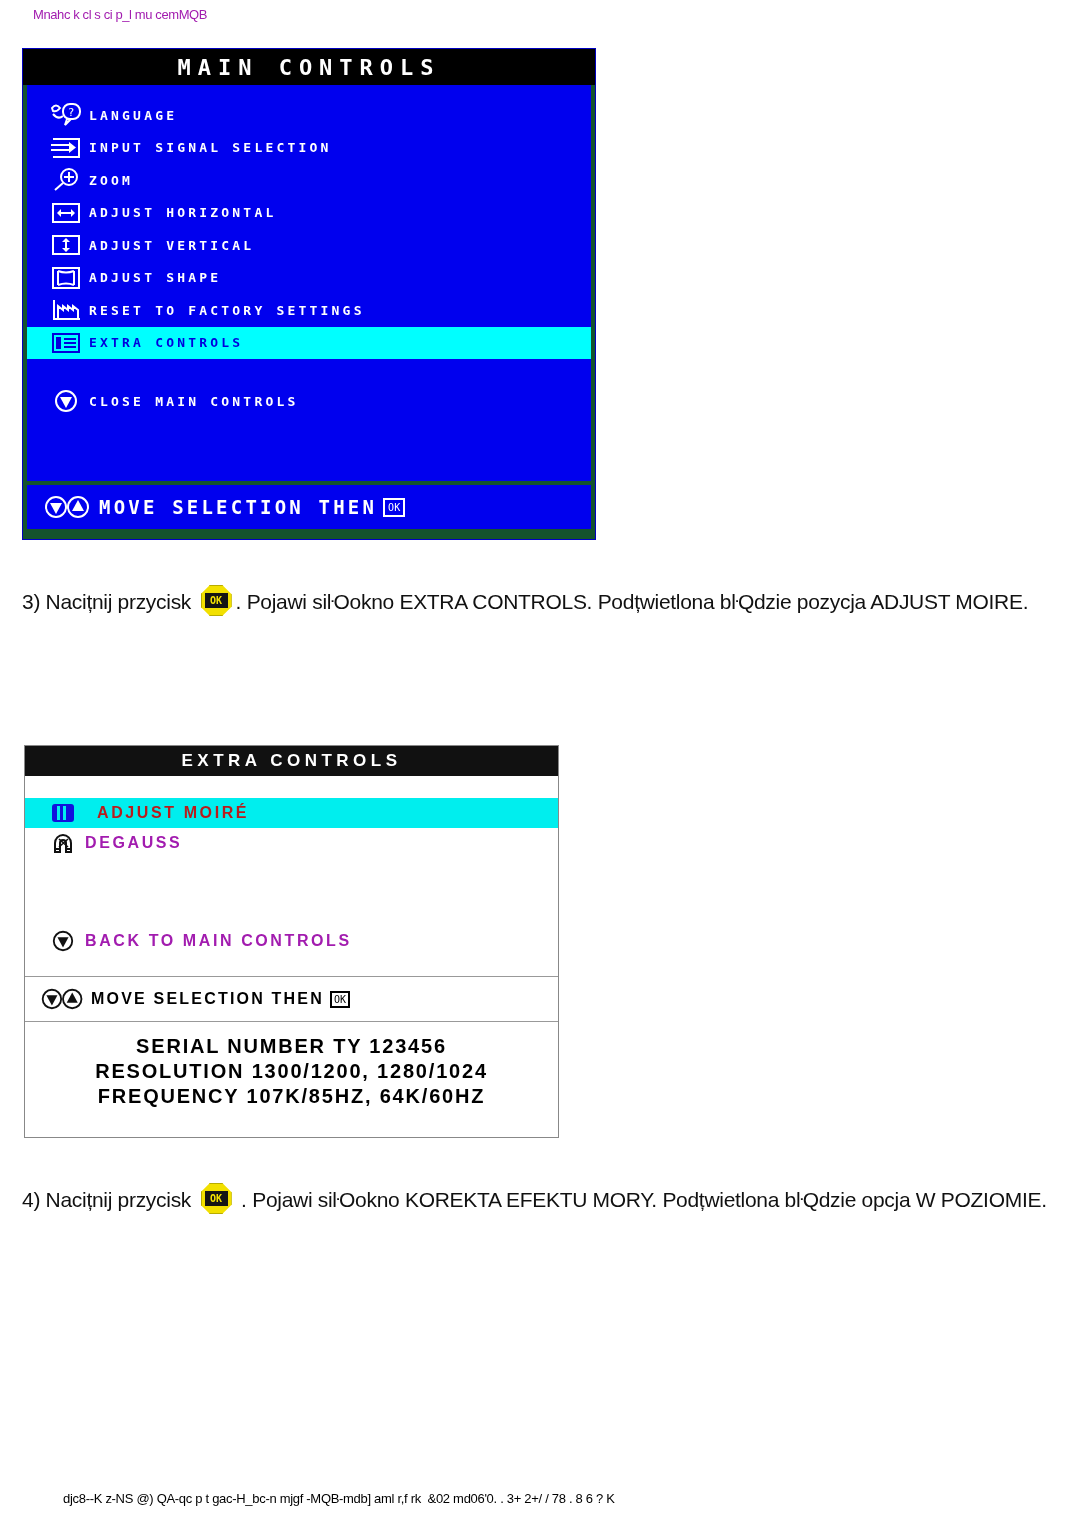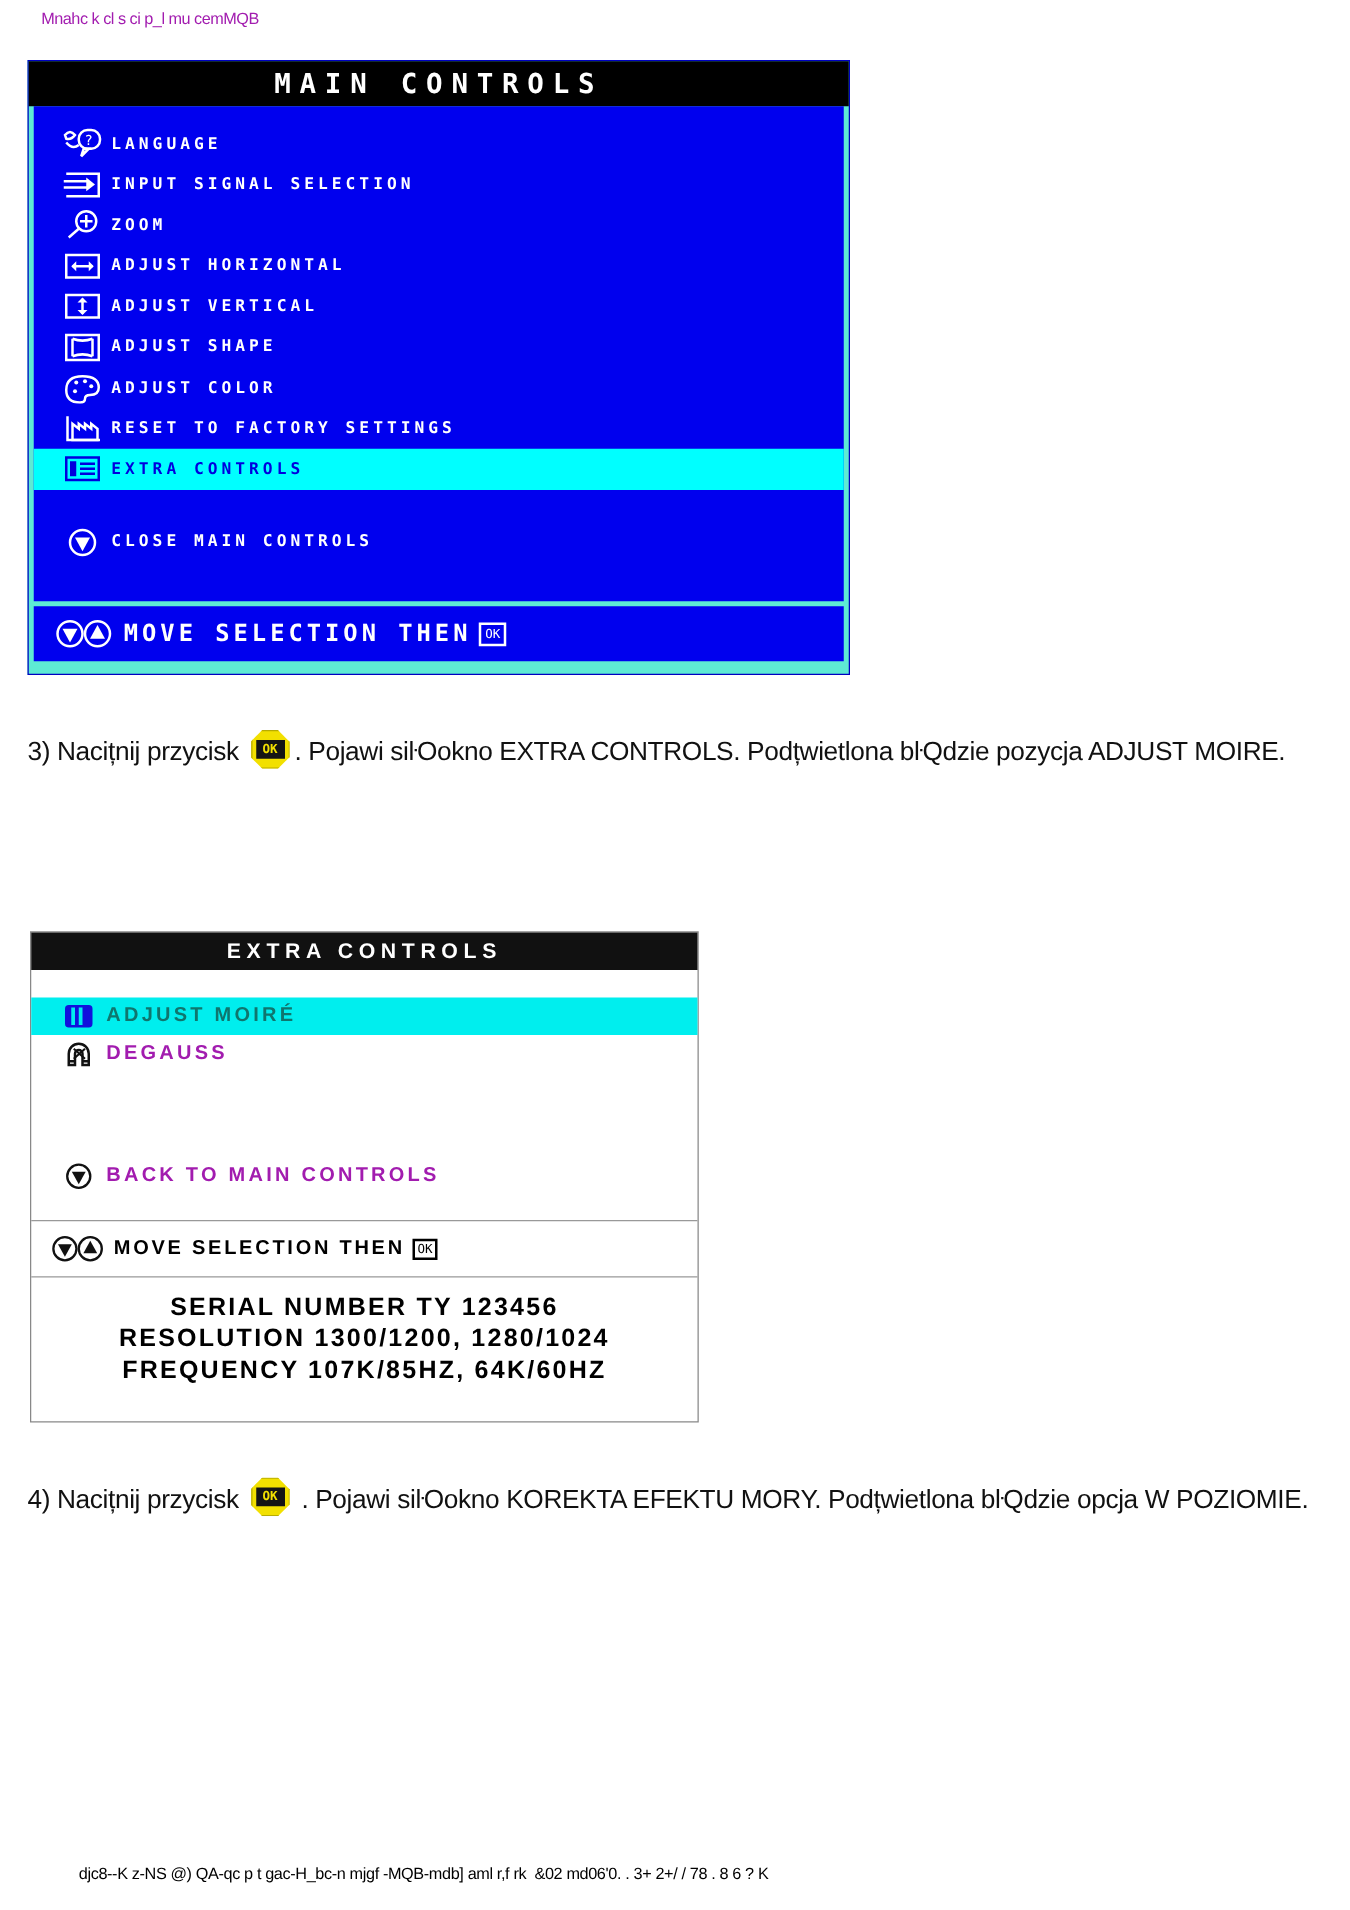--- a/index.html
+++ b/index.html
@@ -26,23 +26,23 @@
     color: #a21caf;
     white-space: pre;
     font-family: "Liberation Sans", sans-serif;
   }
 
   
   .osd-main {
     position: absolute;
     left: 22px;
     top: 48px;
-    width: 658px;
+    width: 574px;
     height: 492px;
-    background: #5eead4;
+    background: #14532d;
     border: 1px solid #0000c0;
     box-sizing: border-box;
     font-family: "DejaVu Sans Mono", "Liberation Mono", monospace;
   }
   .osd-main .title-bar {
     height: 36px;
     background: #000000;
     color: #ffffff;
     display: flex;
     align-items: center;
@@ -125,21 +125,22 @@
   .osd-extra .section-items { padding-top: 22px; }
   .osd-extra .erow {
     display: flex;
     align-items: center;
     height: 30px;
     padding-left: 16px;
     color: #a21caf;
   }
   .osd-extra .erow.highlight {
     background: #00eeee;
-    color: #0f766e;
+    color: #b91c1c;
+    gap: 12px;
   }
   .osd-extra .erow .ico {
     width: 44px;
     flex: 0 0 44px;
     display: flex;
     align-items: center;
     justify-content: center;
   }
   .osd-extra .erow .lbl {
     font-size: 16px;
@@ -330,32 +331,20 @@
         <svg class="ic" width="34" height="26" viewBox="0 0 34 26">
           <rect x="4" y="3" width="26" height="20" fill="none" stroke="#fff" stroke-width="2"></rect>
           <path d="M9 6 q8 3 16 0" fill="none" stroke="#fff" stroke-width="2"></path>
           <path d="M9 20 q8 -3 16 0" fill="none" stroke="#fff" stroke-width="2"></path>
           <path d="M9 6 V20 M25 6 V20" stroke="#fff" stroke-width="2"></path>
         </svg>
       </span>
       <span class="lbl">ADJUST SHAPE</span>
     </div>
 
-    <div class="osd-row">
-      <span class="ico">
-        <svg class="ic" width="34" height="26" viewBox="0 0 34 26">
-          <path d="M17 4 q13 0 13 9 q0 6 -7 6 q-4 0 -4 3 q0 3 -4 3 q-11 0 -11 -10 q0 -11 13 -11 z" fill="none" stroke="#fff" stroke-width="2"></path>
-          <circle cx="12" cy="9" r="1.6" fill="#fff"></circle>
-          <circle cx="19" cy="8" r="1.6" fill="#fff"></circle>
-          <circle cx="24" cy="12" r="1.6" fill="#fff"></circle>
-          <circle cx="11" cy="16" r="1.6" fill="#fff"></circle>
-        </svg>
-      </span>
-      <span class="lbl">ADJUST COLOR</span>
-    </div>
 
     <div class="osd-row">
       <span class="ico">
         <svg class="ic" width="34" height="26" viewBox="0 0 34 26">
           <path d="M5 3 V22 H31" fill="none" stroke="#fff" stroke-width="2"></path>
           <path d="M9 22 V9 L14 13 V9 L19 13 V9 L24 13 V9 L29 13 V22 Z" fill="none" stroke="#fff" stroke-width="2"></path>
         </svg>
       </span>
       <span class="lbl">RESET TO FACTORY SETTINGS</span>
     </div>

